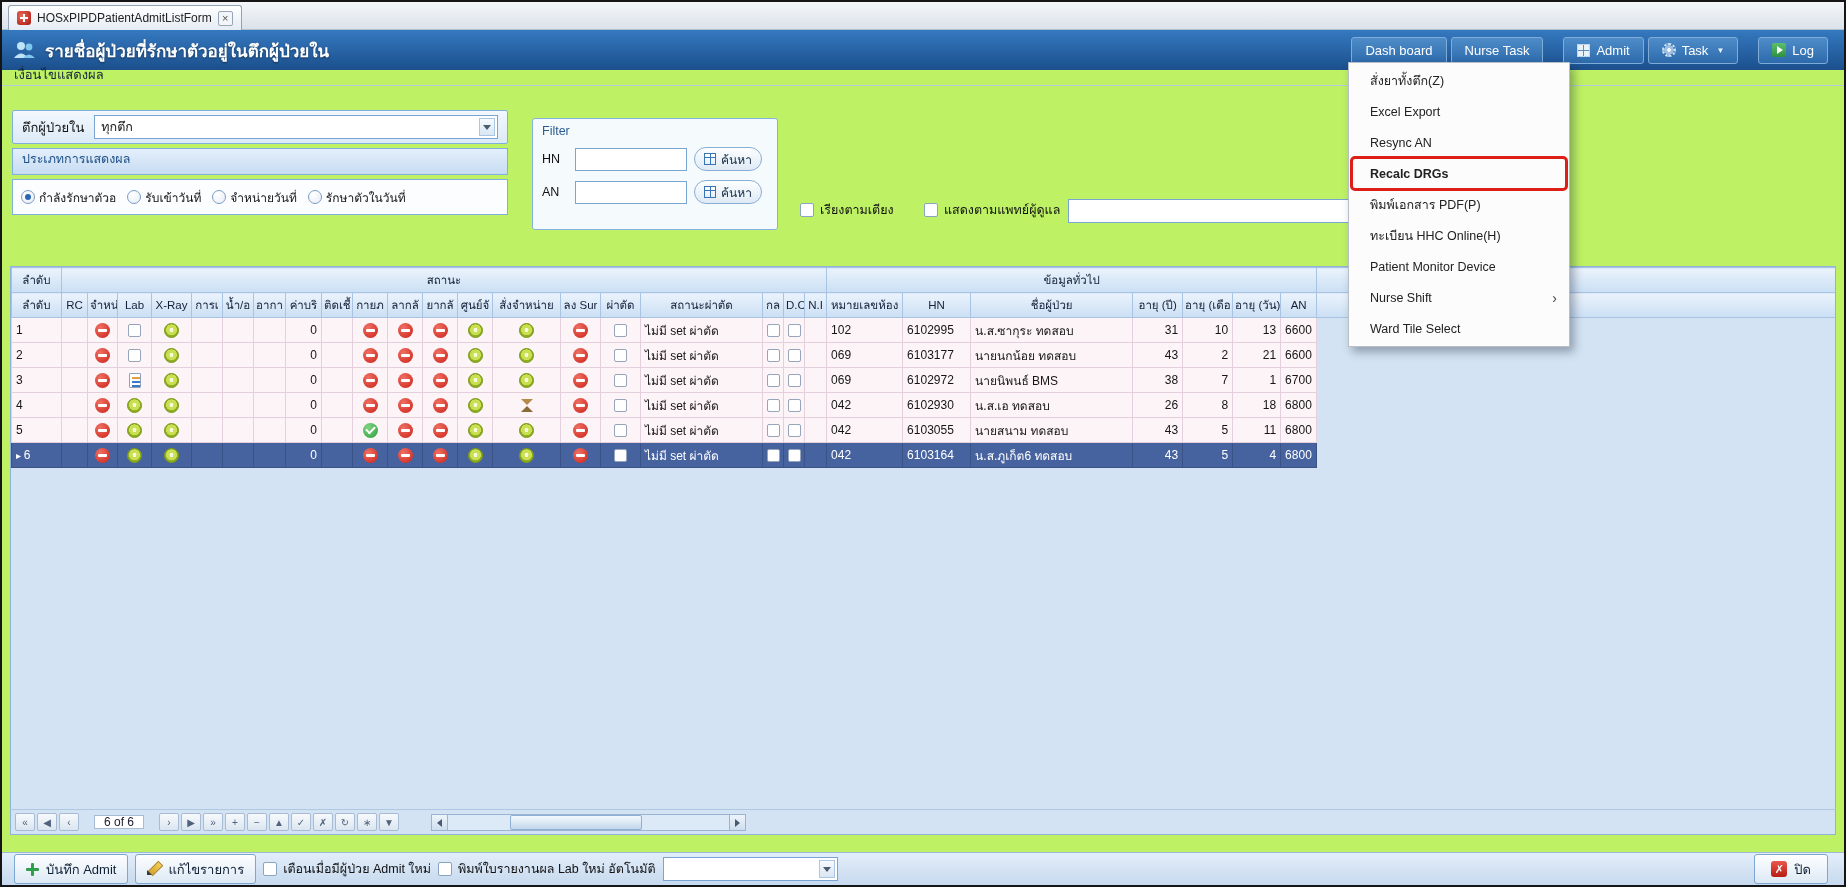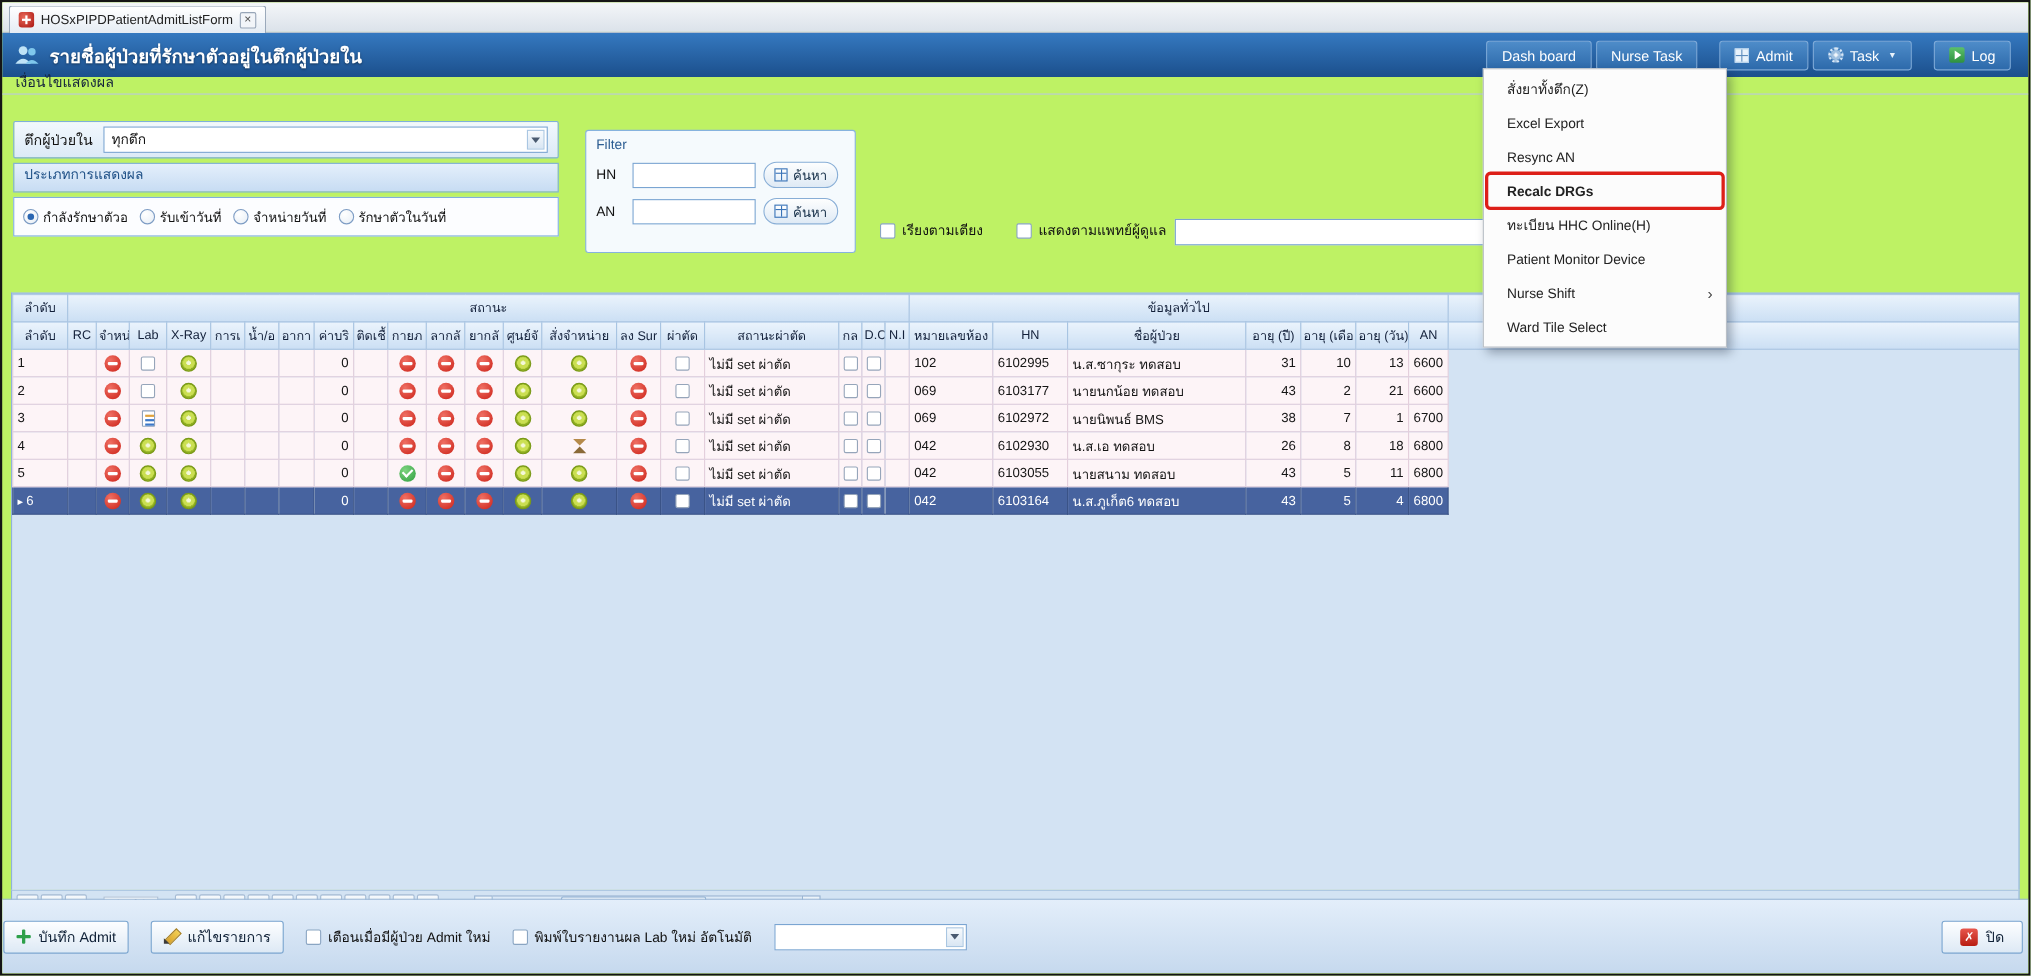--- a/index.html
+++ b/index.html
@@ -89,21 +89,21 @@
   .nav-pos{height:14px;padding:0 9px;background:#fff;border:1px solid #a7bcd4;font-size:12px;color:#223;display:flex;align-items:center;margin:0 13px}
   .hscroll{position:absolute;left:420px;top:4px;width:315px;height:17px;display:flex}
   .hs-btn{width:17px;height:17px;background:linear-gradient(#eef4fa,#cfdeee);border:1px solid #9ab4d2;display:flex;align-items:center;justify-content:center;cursor:pointer}
   .hs-btn::before{content:"";border-top:4px solid transparent;border-bottom:4px solid transparent}
   .hs-left::before{border-right:5px solid #4a5a70}
   .hs-right::before{border-left:5px solid #4a5a70}
   .hs-track{flex:1;background:#dce9f6;border-top:1px solid #9ab4d2;border-bottom:1px solid #9ab4d2;position:relative}
   .hs-thumb{position:absolute;left:62px;width:132px;top:0;bottom:0;background:linear-gradient(#f4f9fd,#c2d7ec);border:1px solid #8fb0d2;border-radius:2px;cursor:grab}
 
   
-  .bottombar{position:absolute;left:0;right:0;bottom:0;height:68px;background:linear-gradient(#e3eefa,#c6d9ee);border-top:1px solid #9db9d8;display:flex;align-items:center;padding:0 1px;gap:20px;font-size:12.5px;color:#111}
+  .bottombar{position:absolute;left:0;right:0;bottom:0;height:33px;background:linear-gradient(#e3eefa,#c6d9ee);border-top:1px solid #9db9d8;display:flex;align-items:center;padding:0 12px;gap:7px;font-size:12.5px;color:#111}
   .bbtn{display:flex;align-items:center;gap:7px;height:30px;padding:0 11px;background:linear-gradient(#fdfeff,#dde9f5);border:1px solid #7da7d0;border-radius:3px;font-size:13px;color:#0f2036;cursor:pointer;white-space:nowrap}
   .icon-plus{width:13px;height:13px;position:relative;flex:0 0 auto}
   .icon-plus::before{content:"";position:absolute;left:5px;top:0;width:3px;height:13px;background:#2ea04a;border-radius:1px}
   .icon-plus::after{content:"";position:absolute;top:5px;left:0;width:13px;height:3px;background:#2ea04a;border-radius:1px}
   .icon-pencil{width:14px;height:14px;position:relative;flex:0 0 auto}
   .icon-pencil::before{content:"";position:absolute;left:5px;top:-1px;width:5px;height:13px;background:linear-gradient(#f3cf53,#d9a32c);border:1px solid #a87f1e;transform:rotate(45deg)}
   .icon-pencil::after{content:"";position:absolute;left:0;bottom:1px;border-left:5px solid #3b3b3b;border-top:5px solid transparent}
   .icon-xred{width:16px;height:16px;border-radius:3px;background:linear-gradient(#e8574d,#b81d12);color:#fff;font-size:11px;line-height:16px;text-align:center;font-weight:bold;flex:0 0 auto}
   .close-btn{margin-left:auto;margin-right:4px;padding:0 16px}
   .bottom-combo{width:175px}
@@ -552,20 +552,23 @@
       <div class="menu-item">
         <span>Excel Export</span>
       </div>
       <div class="menu-item">
         <span>Resync AN</span>
       </div>
       <div class="menu-item hl">
         <span>Recalc DRGs</span>
       </div>
       <div class="menu-item">
+        <span>พิมพ์เอกสาร PDF(P)</span>
+      </div>
+      <div class="menu-item">
         <span>ทะเบียน HHC Online(H)</span>
       </div>
       <div class="menu-item">
         <span>Patient Monitor Device</span>
       </div>
       <div class="menu-item">
         <span>Nurse Shift</span>
         <span class="subarrow">›</span>
       </div>
       <div class="menu-item">

